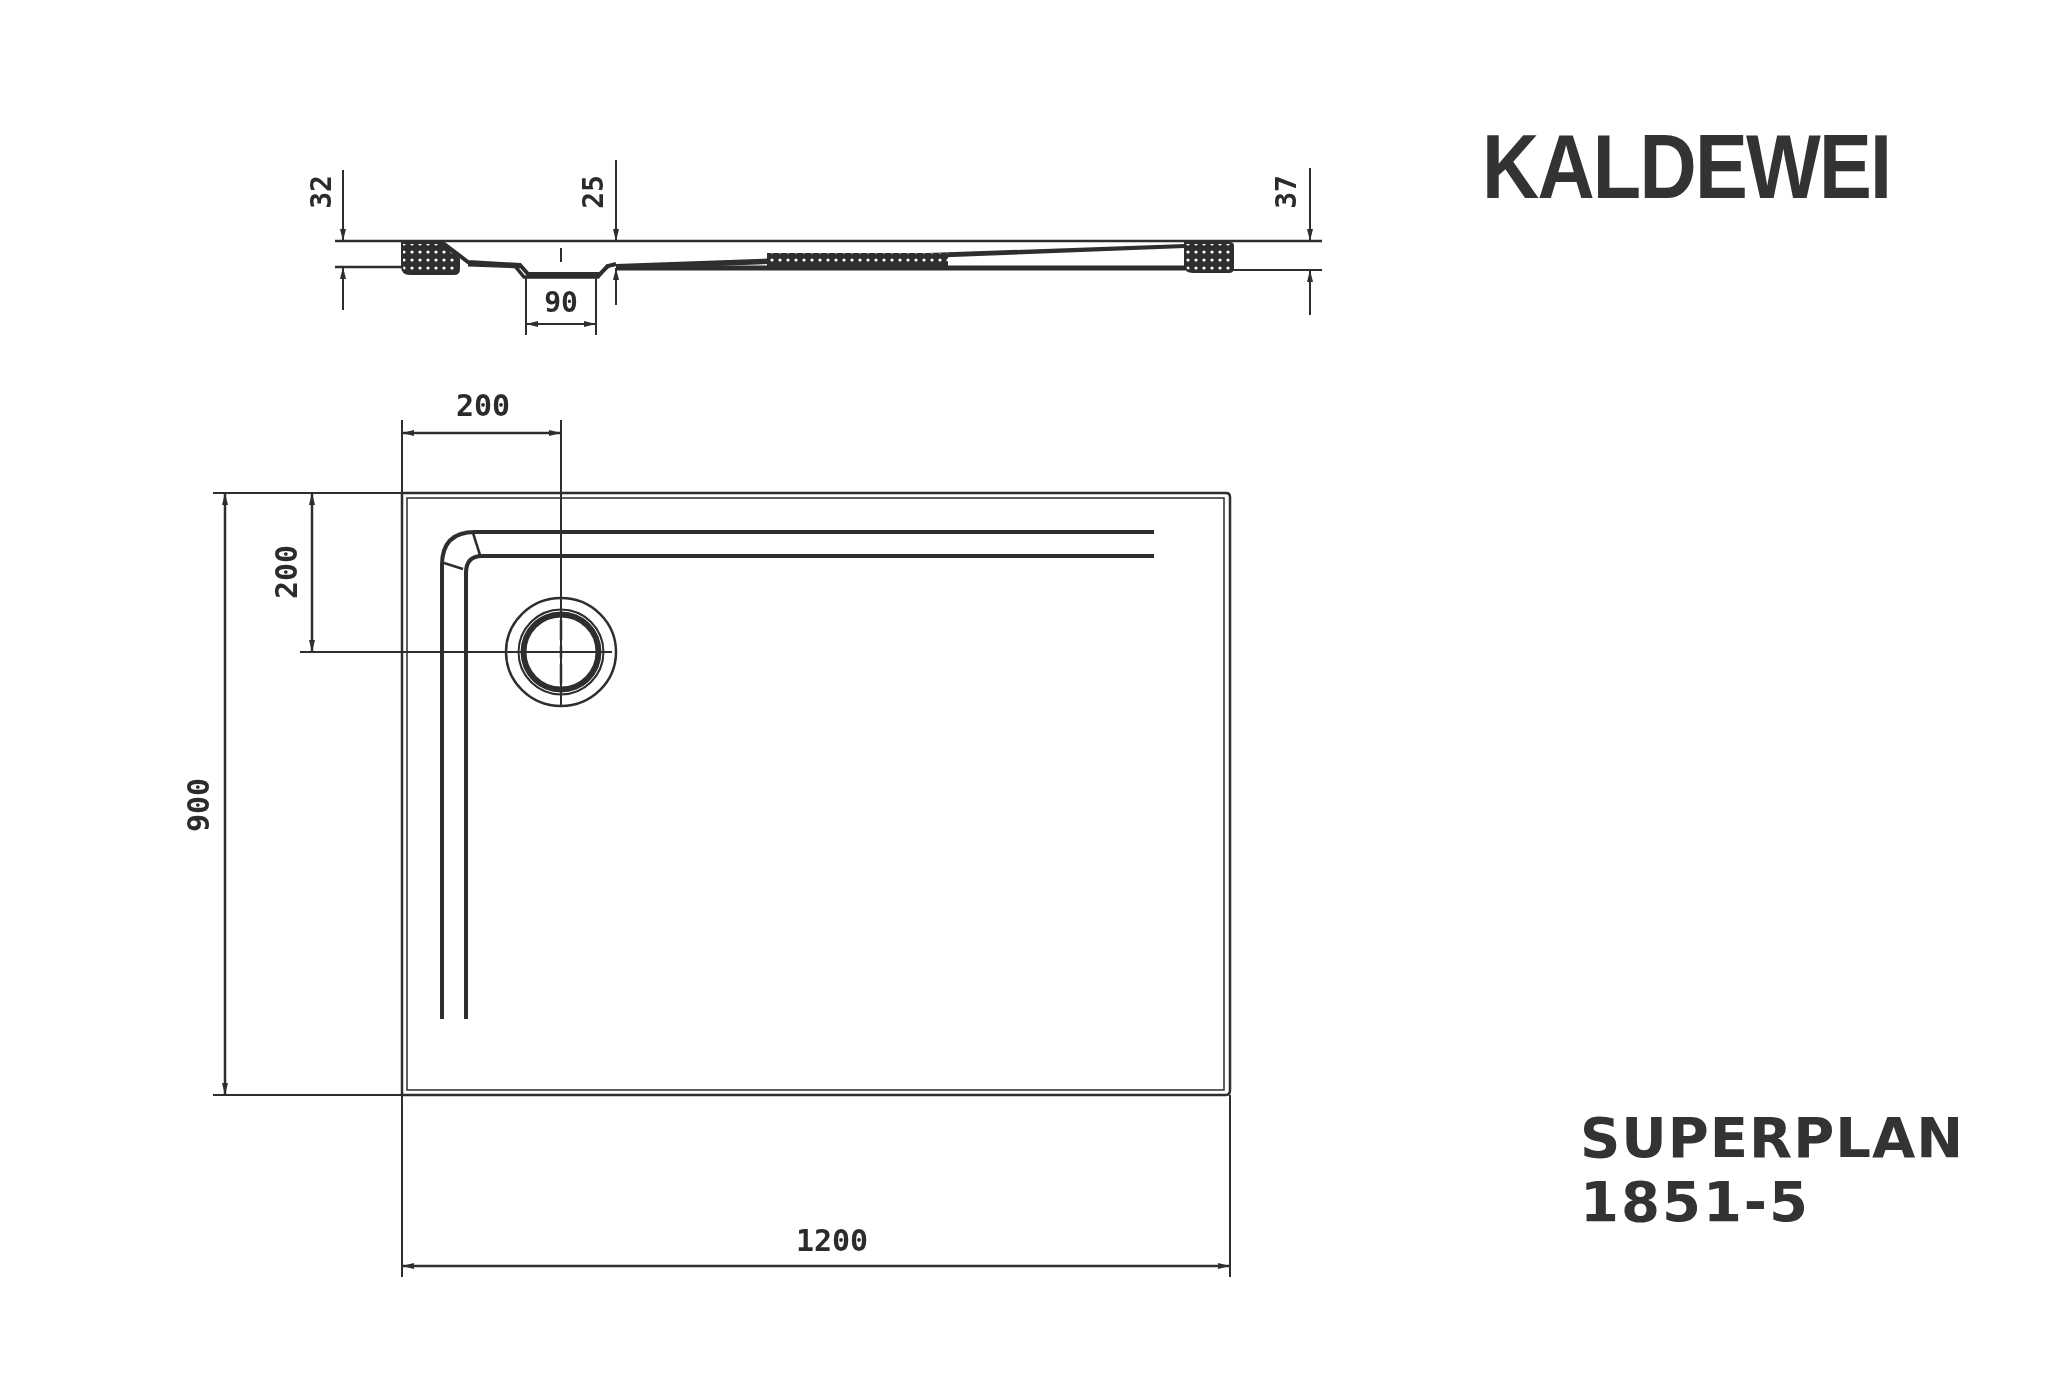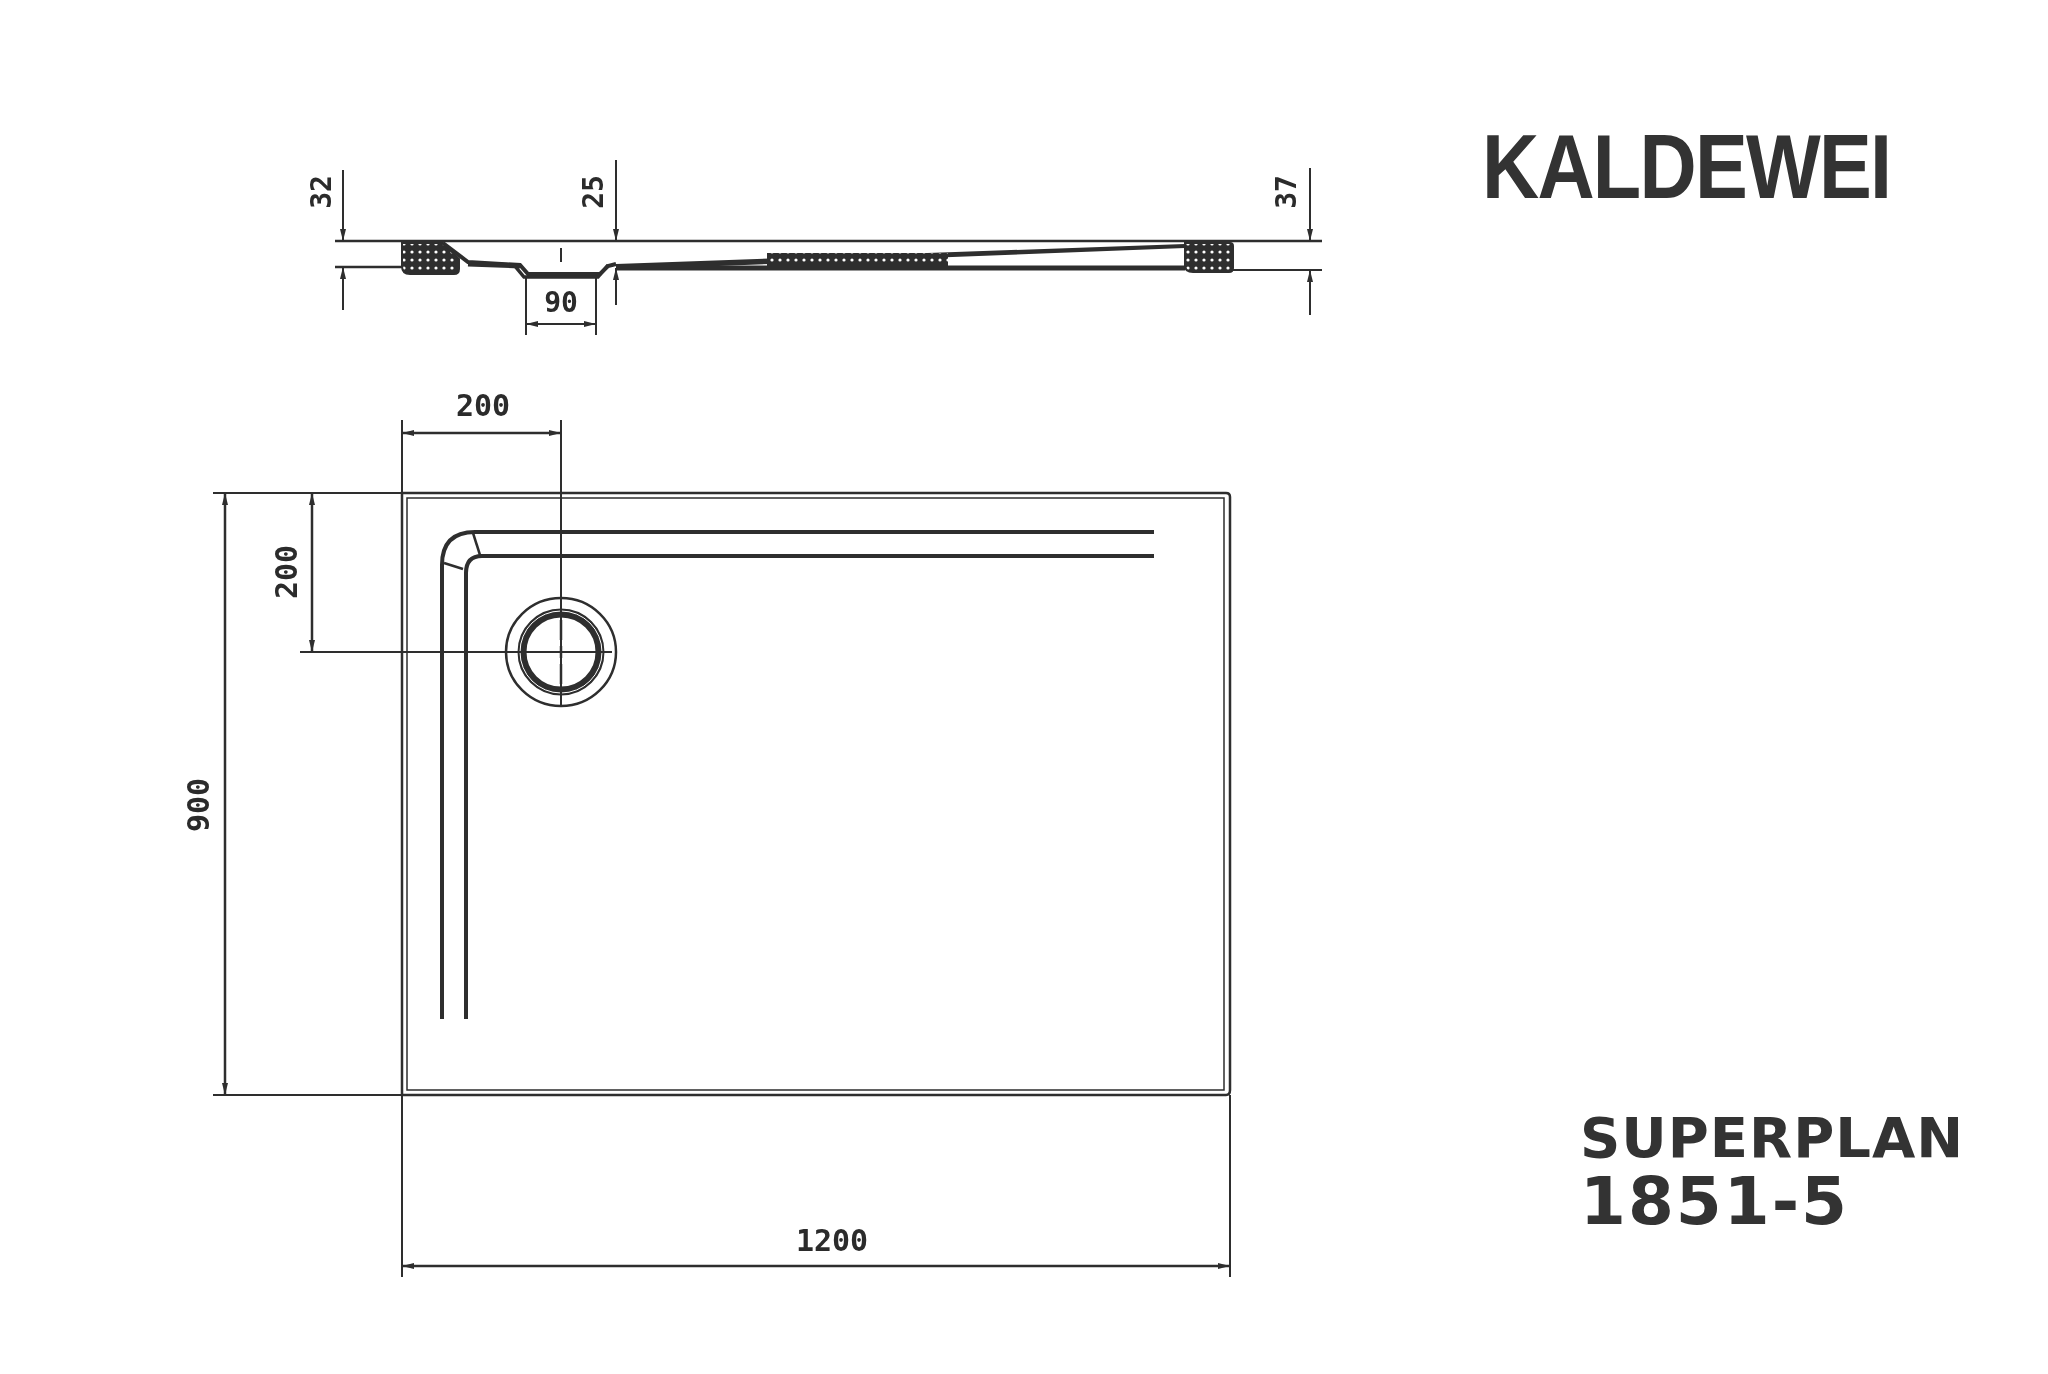--- a/index.html
+++ b/index.html
@@ -17,21 +17,21 @@
     letter-spacing: -2px; color: #333333;
     transform: scaleX(0.88); transform-origin: left top;
     white-space: nowrap;
   }
   .product {
     position: absolute; left: 1580px;
     font-family: "DejaVu Sans", sans-serif; font-weight: bold;
     color: #333333; white-space: nowrap;
   }
   .product.name { top: 1108px; font-size: 56px; line-height: 60px; letter-spacing: 1px; }
-  .product.code { top: 1172px; font-size: 66px; line-height: 60px; letter-spacing: 2px; }
+  .product.code { top: 1172px; font-size: 56px; line-height: 60px; letter-spacing: 2px; }
 </style>
 </head>
 <body>
 
 <svg class="drawing" viewBox="0 0 2048 1374" xmlns="http://www.w3.org/2000/svg">
   <defs>
     <pattern id="dots" width="8" height="8" patternUnits="userSpaceOnUse">
       <rect width="8" height="8" fill="#2e2e2e"></rect>
       <circle cx="4" cy="4" r="1.6" fill="#ffffff"></circle>
     </pattern>

